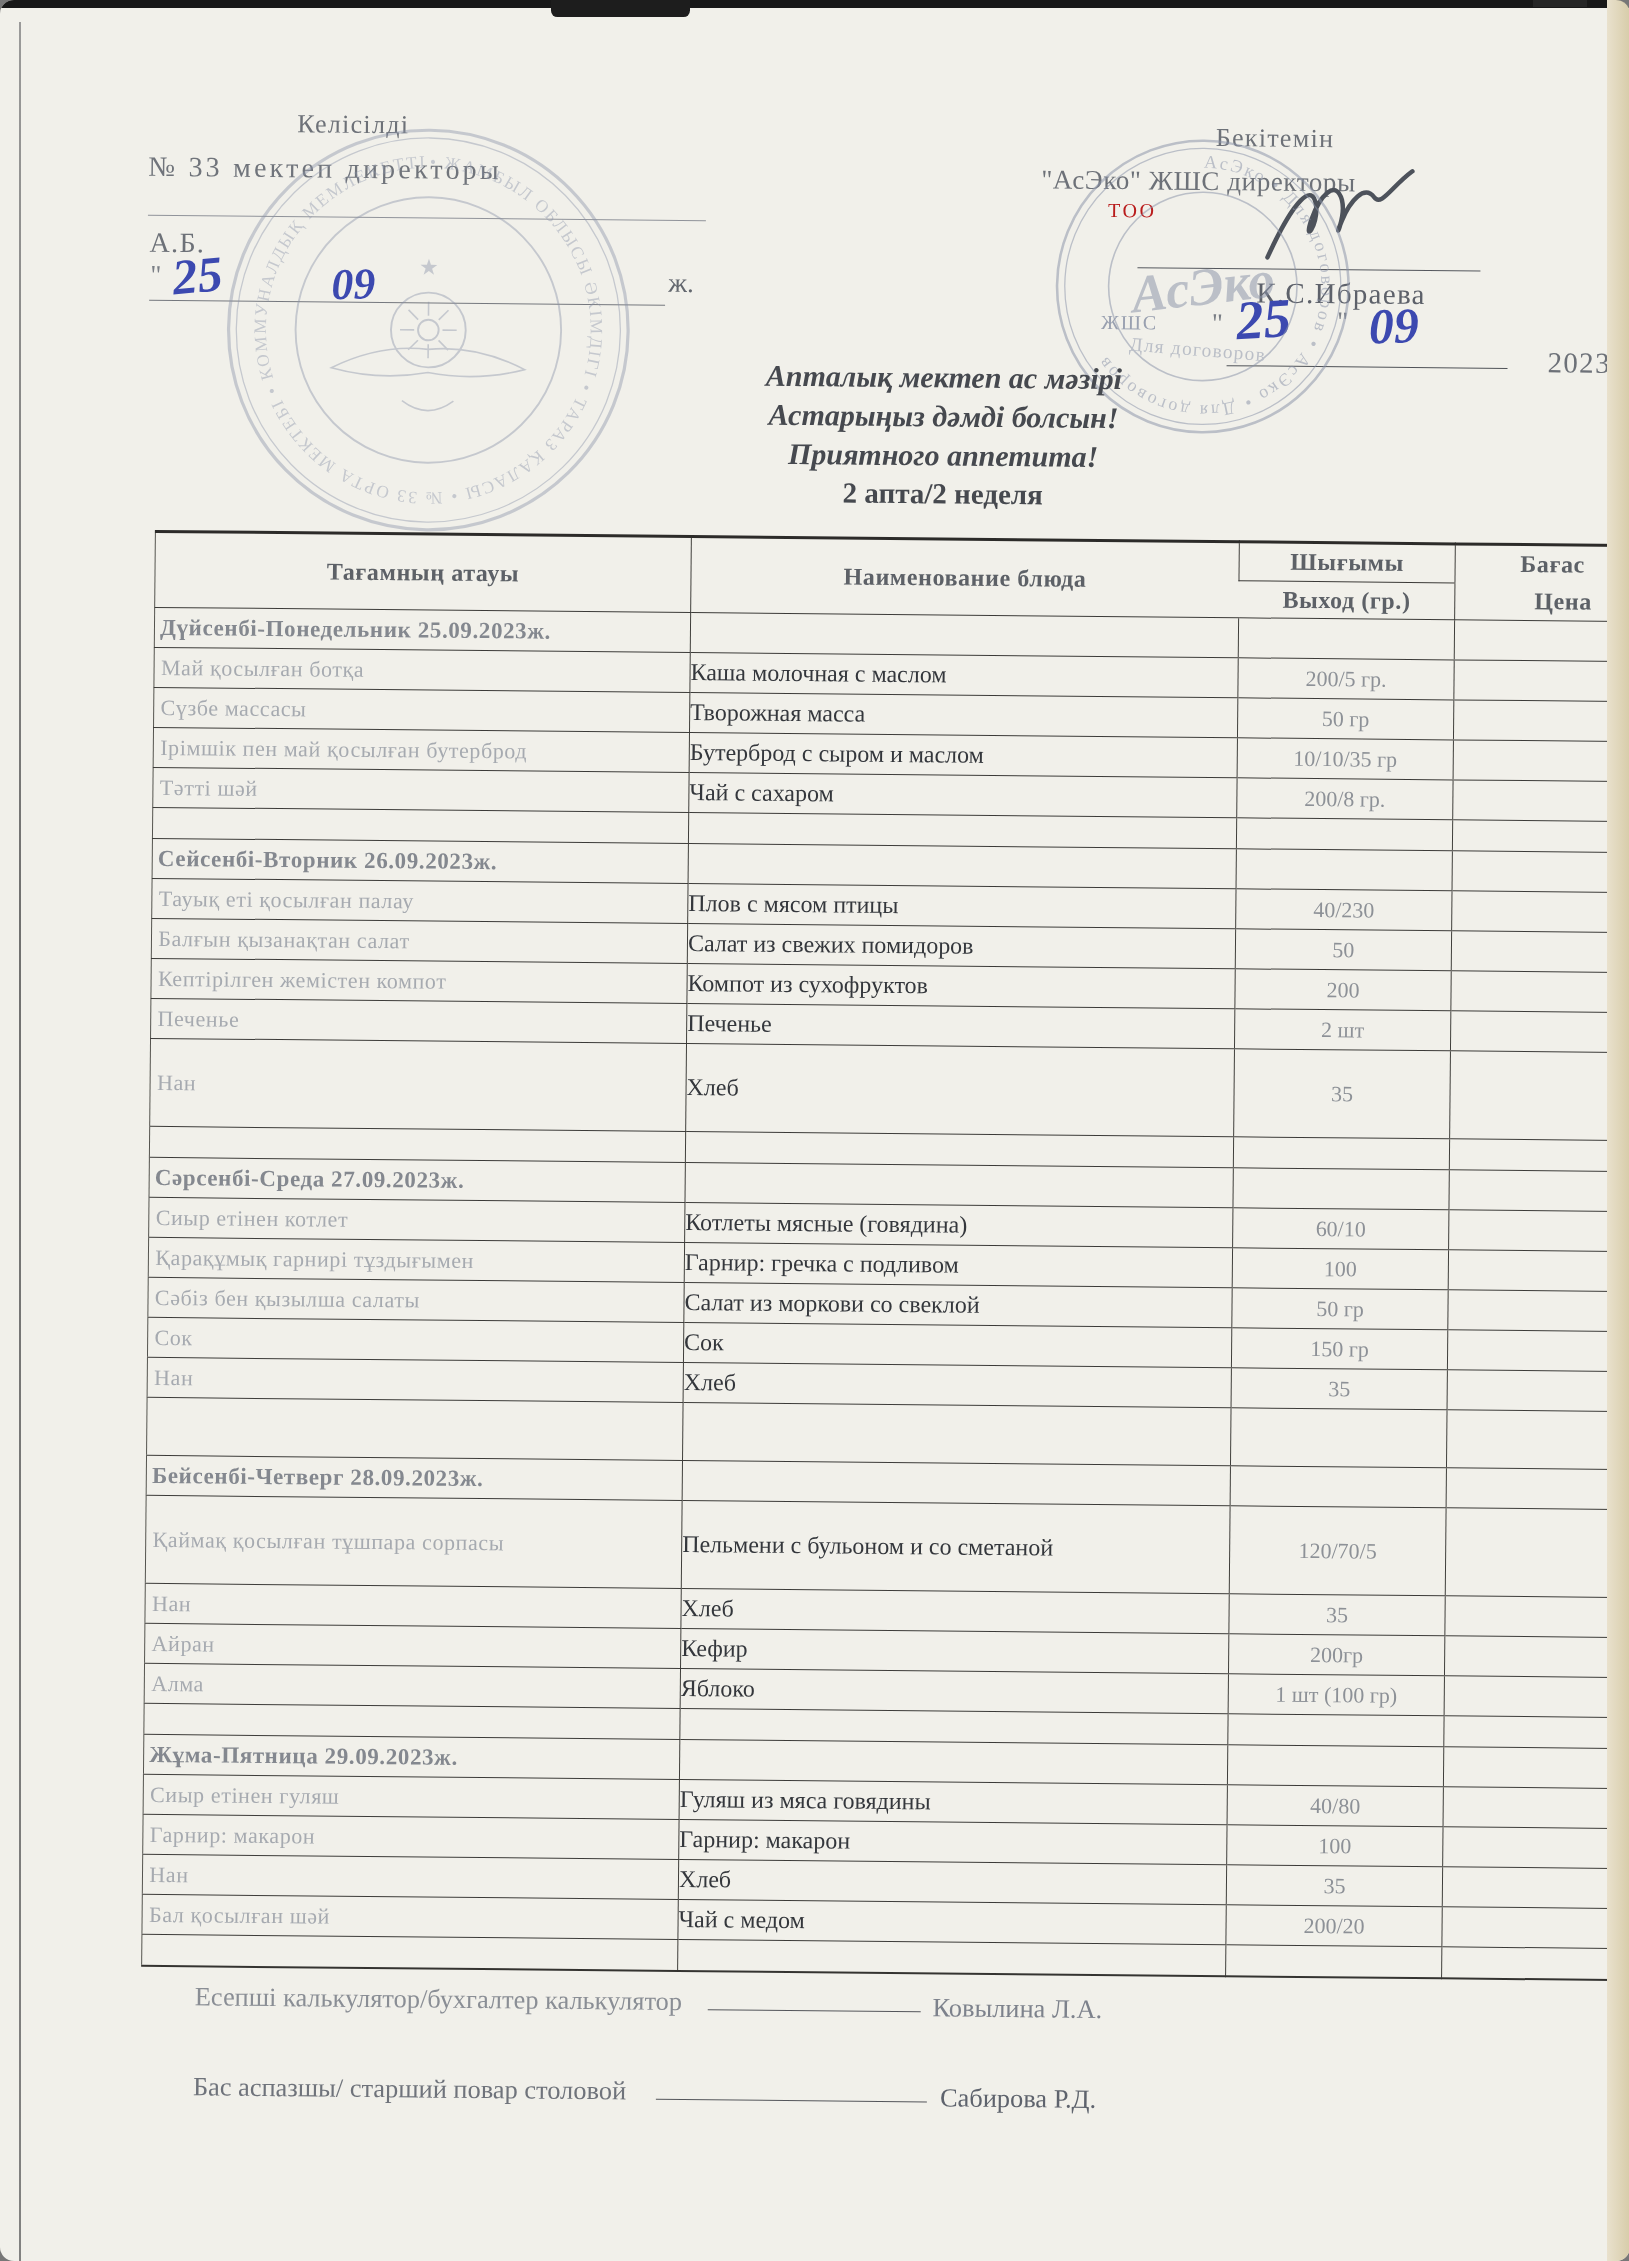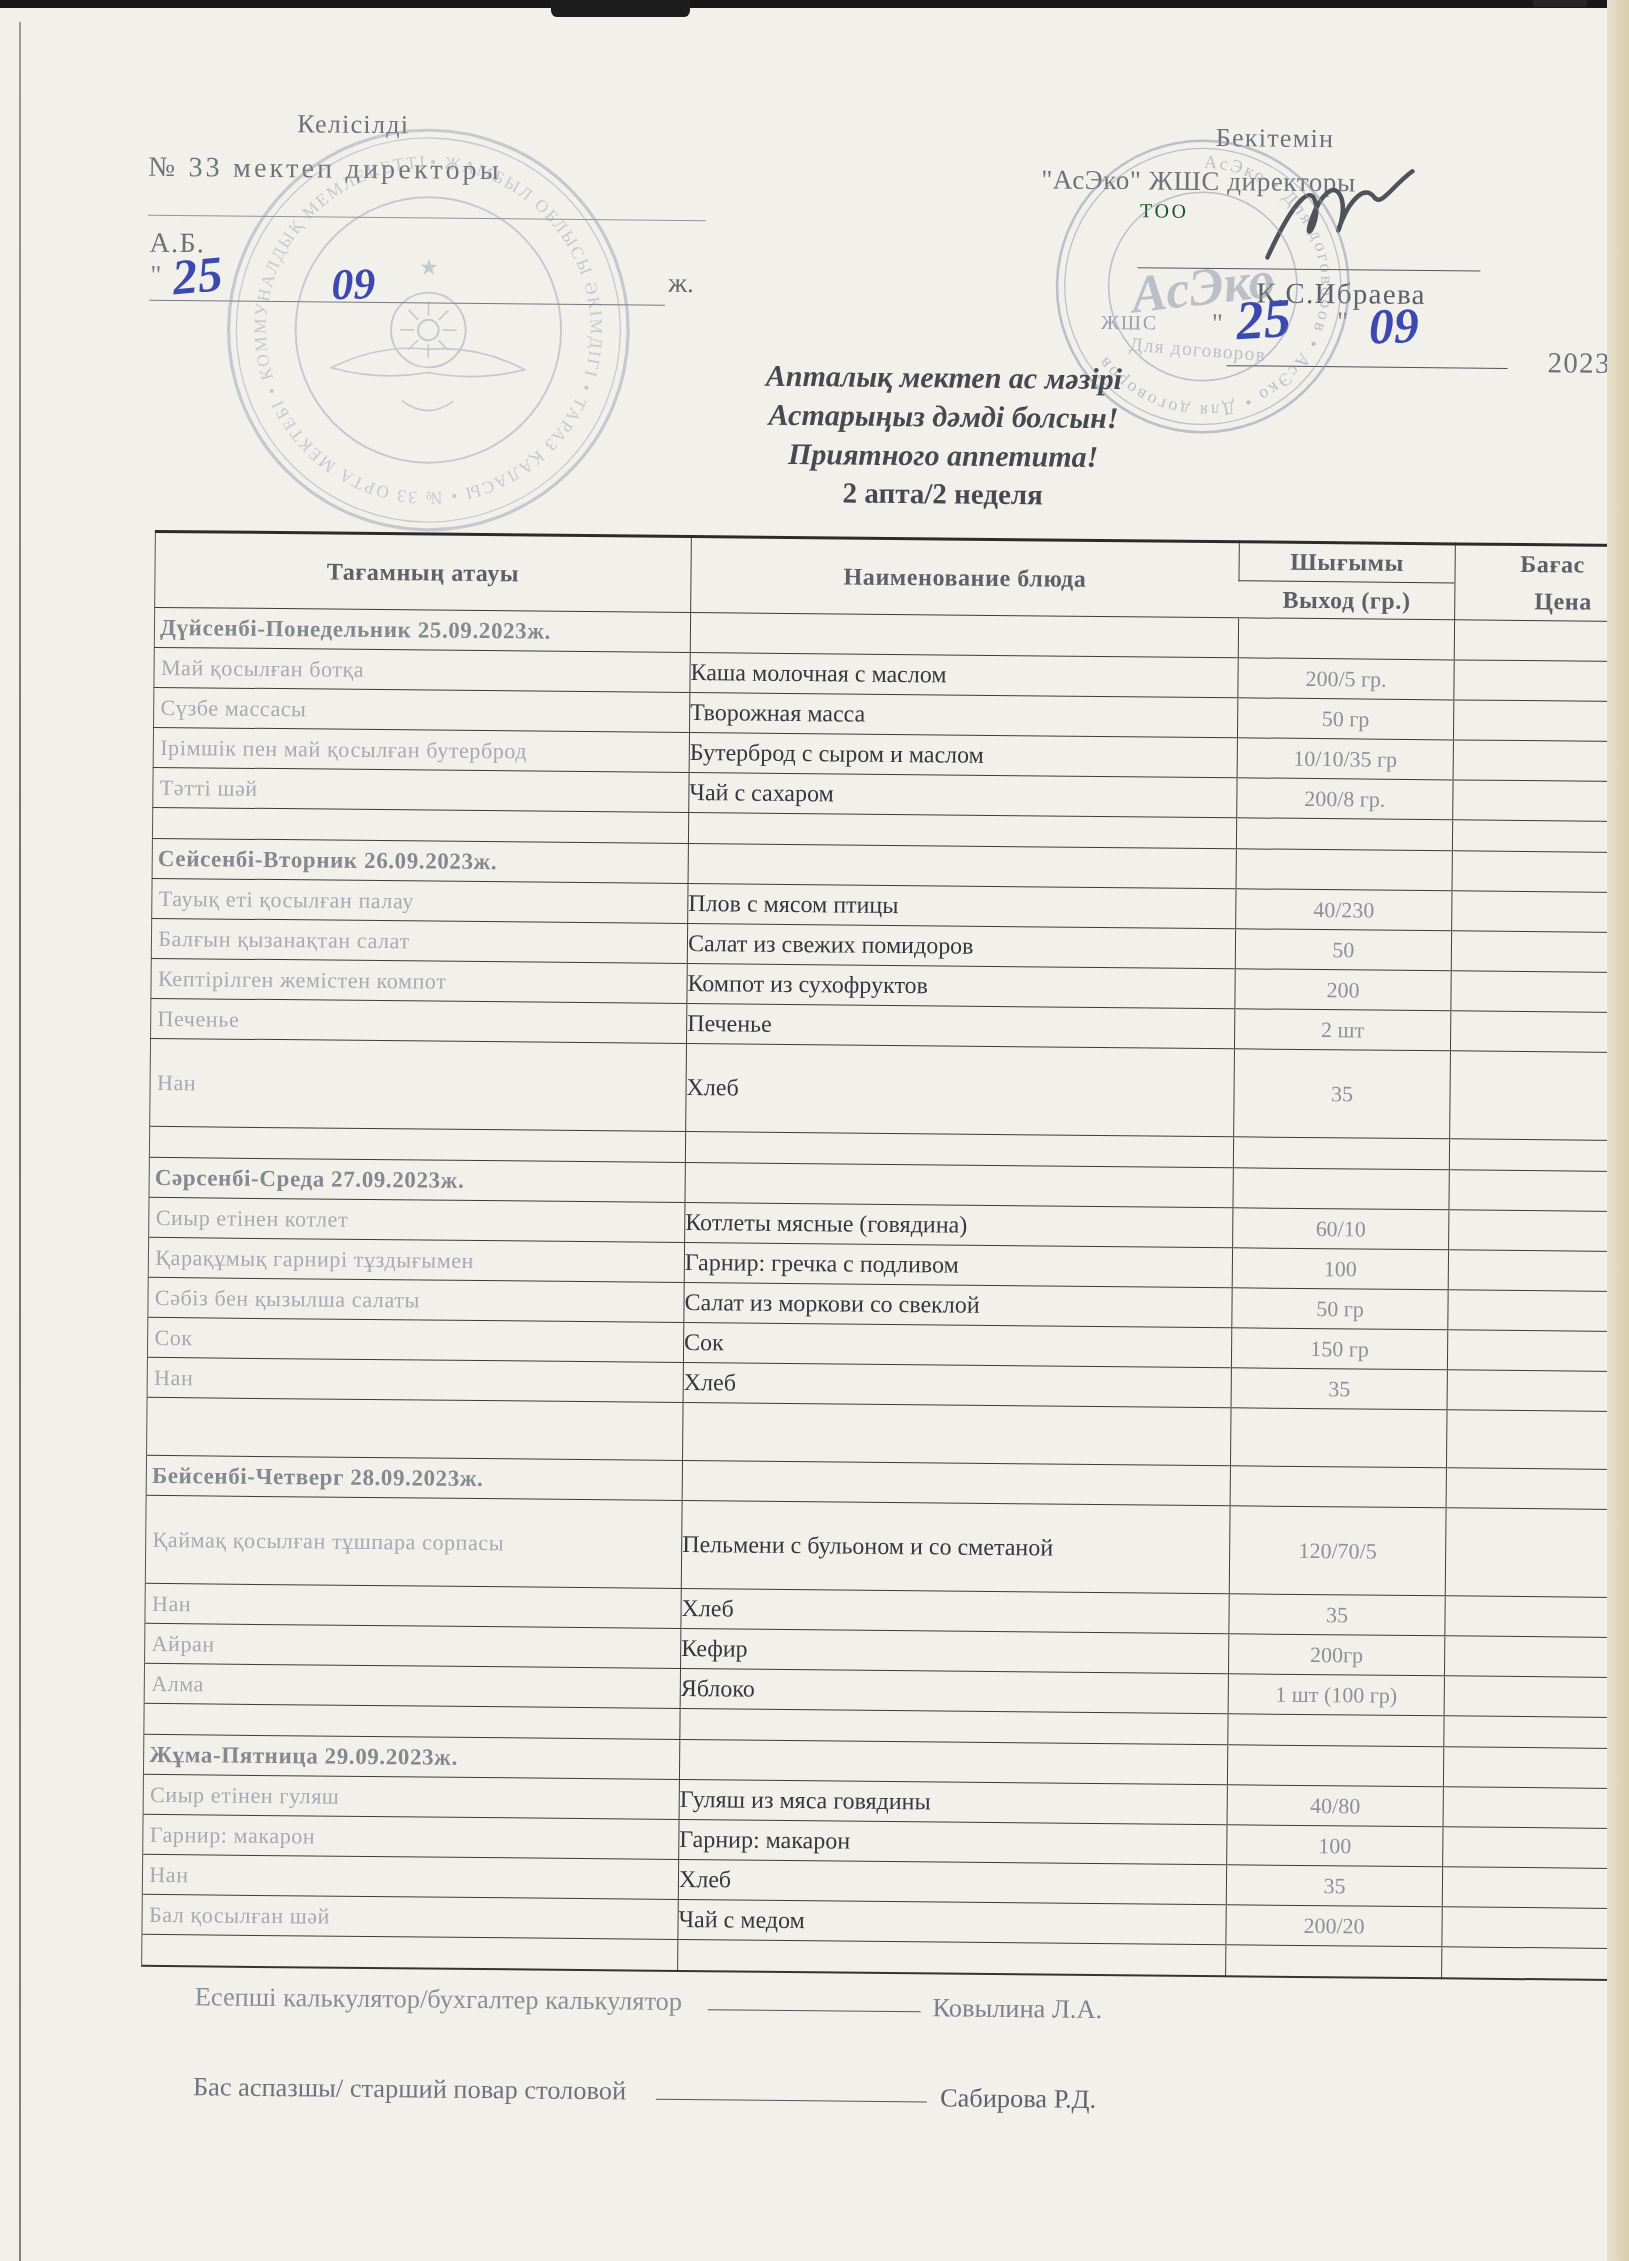--- a/index.html
+++ b/index.html
@@ -1,17 +1,17 @@
 <!DOCTYPE html>
 <html style="font-size:10.3px"><head>
 <meta charset="utf-8">
 <style>
   html,body{margin:0;padding:0;background:#777;}
   .page{position:relative;width:1630px;height:2261px;background:#f1f0ea;overflow:hidden;
-        font-family:"Liberation Serif",serif;color:#55595f;}
+        font-family:"Liberation Serif",serif;color:#55595f;border-radius:14px;}
   .content{position:absolute;left:0;top:0;width:1630px;height:2261px;
            transform:rotate(0.55deg);transform-origin:168px 0;}
 
   
   .edge-top{position:absolute;left:0;top:0;width:1630px;height:7.7px;background:#181818;z-index:9;}
   .edge-top-blob{position:absolute;left:551px;top:0;width:139px;height:17.4px;background:#1d1d1d;
                  border-radius:0 0 6.4px 6.4px;z-index:9;}
   .edge-top-right{position:absolute;left:1533px;top:0;width:54px;height:7px;background:#262626;z-index:9;}
   .edge-left{position:absolute;left:19.3px;top:22px;width:1.9px;height:2239px;
              background:linear-gradient(#8b8b8b,#5a5a5a 40%,#6e6e6e);opacity:.85;z-index:9;}
@@ -30,21 +30,21 @@
 
   .hr-title{position:absolute;left:1217px;top:113px;font-size:26px;color:#6d7178;letter-spacing:1.3px;}
   .hr-org{position:absolute;left:1043px;top:156px;width:555px;font-size:27px;color:#6d7178;letter-spacing:0.6px;}
   .hr-rule1{position:absolute;left:1140px;top:258px;width:343px;border-top:1.9px solid #55585e;}
   .hr-name{position:absolute;left:1259px;top:266px;font-size:29px;color:#5d616a;letter-spacing:1.3px;}
   .hr-quote1{position:absolute;left:1215px;top:298px;font-size:27px;color:#7a7e85;}
   .hr-quote2{position:absolute;left:1340px;top:295px;font-size:27px;color:#7a7e85;}
   .hr-rule2{position:absolute;left:1230px;top:355px;width:281px;border-top:1.9px solid #4f5257;}
   .hr-year{position:absolute;left:1551px;top:333px;font-size:29px;color:#6d7178;letter-spacing:1.3px;}
 
-  .stamp-word-too{position:absolute;left:1110px;top:190px;font-size:20px;color:#14532d;letter-spacing:2.6px;margin-left:32px;}
+  .stamp-word-too{position:absolute;left:1110px;top:190px;font-size:20px;color:#b91c1c;letter-spacing:2.6px;}
   .stamp-word-zhshs{position:absolute;left:1104px;top:302px;font-size:20px;color:#99a0b0;letter-spacing:1.9px;}
 
   .handwrite{font-family:"Liberation Serif",serif;font-style:italic;font-weight:bold;color:#3c49b0;}
   .hw-l-day{position:absolute;left:175px;top:246px;font-size:50px;transform:rotate(-6deg);}
   .hw-l-month{position:absolute;left:334px;top:257px;font-size:44px;transform:rotate(-2deg);}
   .hw-r-day{position:absolute;left:1239px;top:277px;font-size:55px;transform:rotate(-4deg);}
   .hw-r-month{position:absolute;left:1372px;top:285px;font-size:50px;transform:rotate(-2deg);}
 
   .signature{position:absolute;left:1257px;top:150px;}
 

